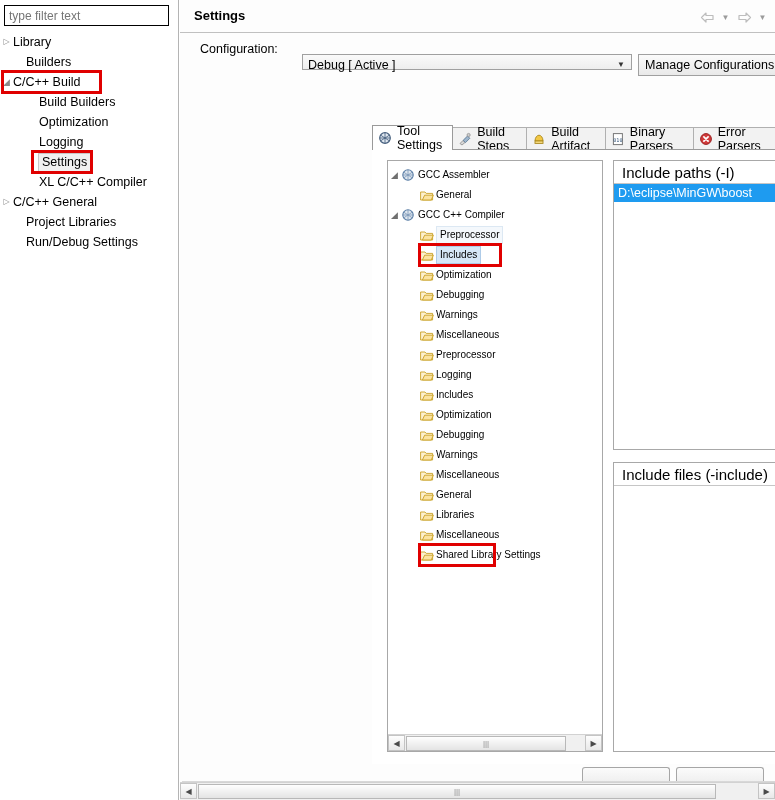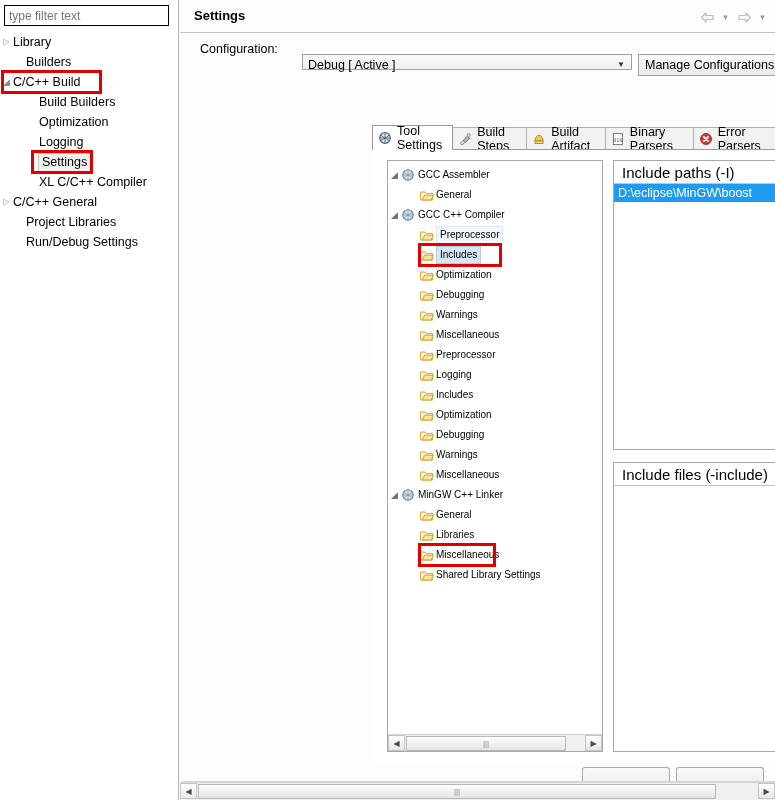--- a/index.html
+++ b/index.html
@@ -437,24 +437,20 @@
                   <path d="M2.4 11 L4.6 6.2 L13.4 6.2 L11.2 11 Z" fill="#fbe3a0" stroke="#c9a227" stroke-width="0.9"></path>
                 </svg></span><span class="lbl">Debugging</span></div>
             <div class="tt-row"><span class="tw " style="margin-left: 18px;"></span><span class="icon"><svg width="14" height="14" viewBox="0 0 14 14" style="position:absolute;top:4px;left:1px;">
                   <path d="M0.6 3 L5 3 L6.2 4.4 L12.6 4.4 L12.6 11 L0.6 11 Z" fill="#fdf0cf" stroke="#c9a227" stroke-width="0.9"></path>
                   <path d="M2.4 11 L4.6 6.2 L13.4 6.2 L11.2 11 Z" fill="#fbe3a0" stroke="#c9a227" stroke-width="0.9"></path>
                 </svg></span><span class="lbl">Warnings</span></div>
             <div class="tt-row"><span class="tw " style="margin-left: 18px;"></span><span class="icon"><svg width="14" height="14" viewBox="0 0 14 14" style="position:absolute;top:4px;left:1px;">
                   <path d="M0.6 3 L5 3 L6.2 4.4 L12.6 4.4 L12.6 11 L0.6 11 Z" fill="#fdf0cf" stroke="#c9a227" stroke-width="0.9"></path>
                   <path d="M2.4 11 L4.6 6.2 L13.4 6.2 L11.2 11 Z" fill="#fbe3a0" stroke="#c9a227" stroke-width="0.9"></path>
                 </svg></span><span class="lbl">Miscellaneous</span></div>
-            <div class="tt-row"><span class="tw expanded" style="margin-left: 0px;"></span><span class="icon"><svg width="14" height="14" viewBox="0 0 14 14" style="position:absolute;top:3px;left:0;">
-                  <circle cx="7" cy="7" r="5.2" fill="#dfe7ef" stroke="#5b7ea6" stroke-width="1.1"></circle>
-                  <path d="M2.5 4 L11.5 10 M2.5 10 L11.5 4 M7 1.8 L7 12.2 M1.8 7 L12.2 7" stroke="#5b7ea6" stroke-width="0.8" opacity="0.75"></path>
-                </svg></span><span class="lbl">MinGW C++ Linker</span></div>
             <div class="tt-row"><span class="tw " style="margin-left: 18px;"></span><span class="icon"><svg width="14" height="14" viewBox="0 0 14 14" style="position:absolute;top:4px;left:1px;">
                   <path d="M0.6 3 L5 3 L6.2 4.4 L12.6 4.4 L12.6 11 L0.6 11 Z" fill="#fdf0cf" stroke="#c9a227" stroke-width="0.9"></path>
                   <path d="M2.4 11 L4.6 6.2 L13.4 6.2 L11.2 11 Z" fill="#fbe3a0" stroke="#c9a227" stroke-width="0.9"></path>
                 </svg></span><span class="lbl">General</span></div>
             <div class="tt-row"><span class="tw " style="margin-left: 18px;"></span><span class="icon"><svg width="14" height="14" viewBox="0 0 14 14" style="position:absolute;top:4px;left:1px;">
                   <path d="M0.6 3 L5 3 L6.2 4.4 L12.6 4.4 L12.6 11 L0.6 11 Z" fill="#fdf0cf" stroke="#c9a227" stroke-width="0.9"></path>
                   <path d="M2.4 11 L4.6 6.2 L13.4 6.2 L11.2 11 Z" fill="#fbe3a0" stroke="#c9a227" stroke-width="0.9"></path>
                 </svg></span><span class="lbl">Libraries</span></div>
             <div class="tt-row"><span class="tw " style="margin-left: 18px;"></span><span class="icon"><svg width="14" height="14" viewBox="0 0 14 14" style="position:absolute;top:4px;left:1px;">
                   <path d="M0.6 3 L5 3 L6.2 4.4 L12.6 4.4 L12.6 11 L0.6 11 Z" fill="#fdf0cf" stroke="#c9a227" stroke-width="0.9"></path>

